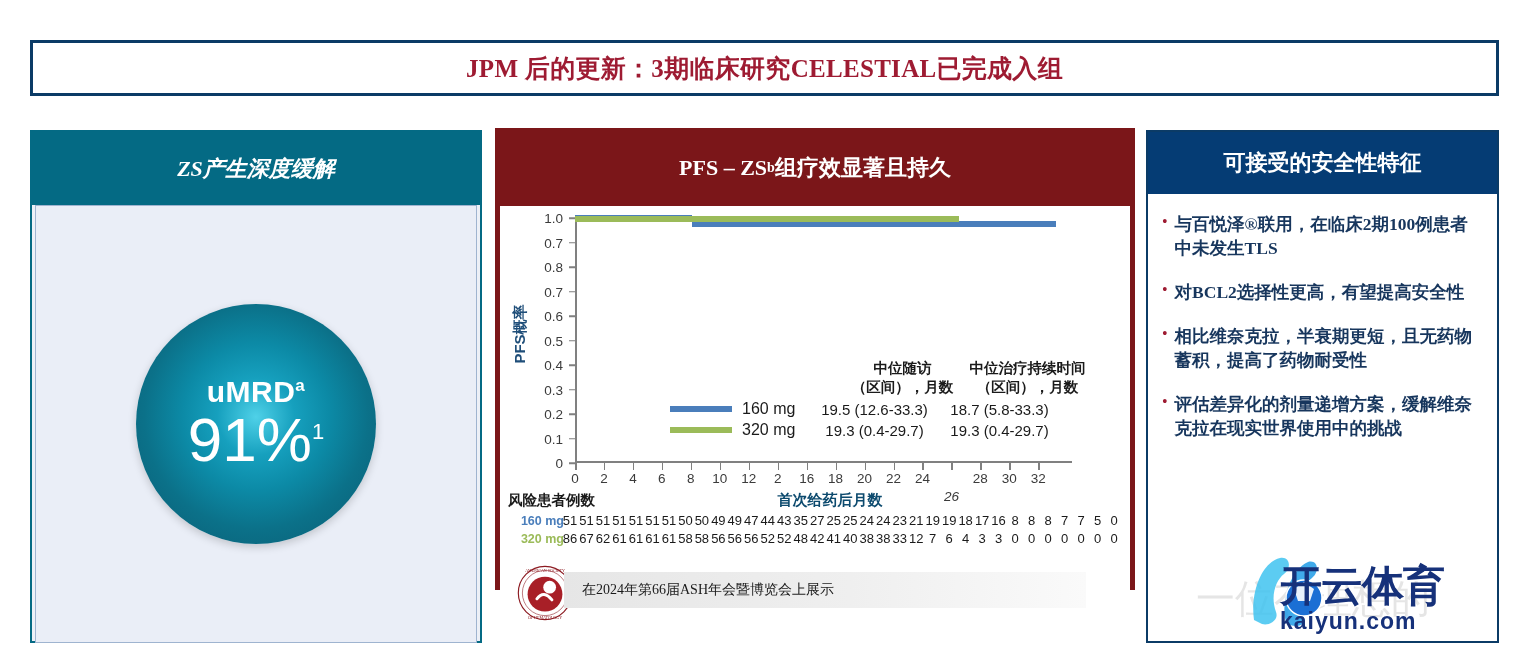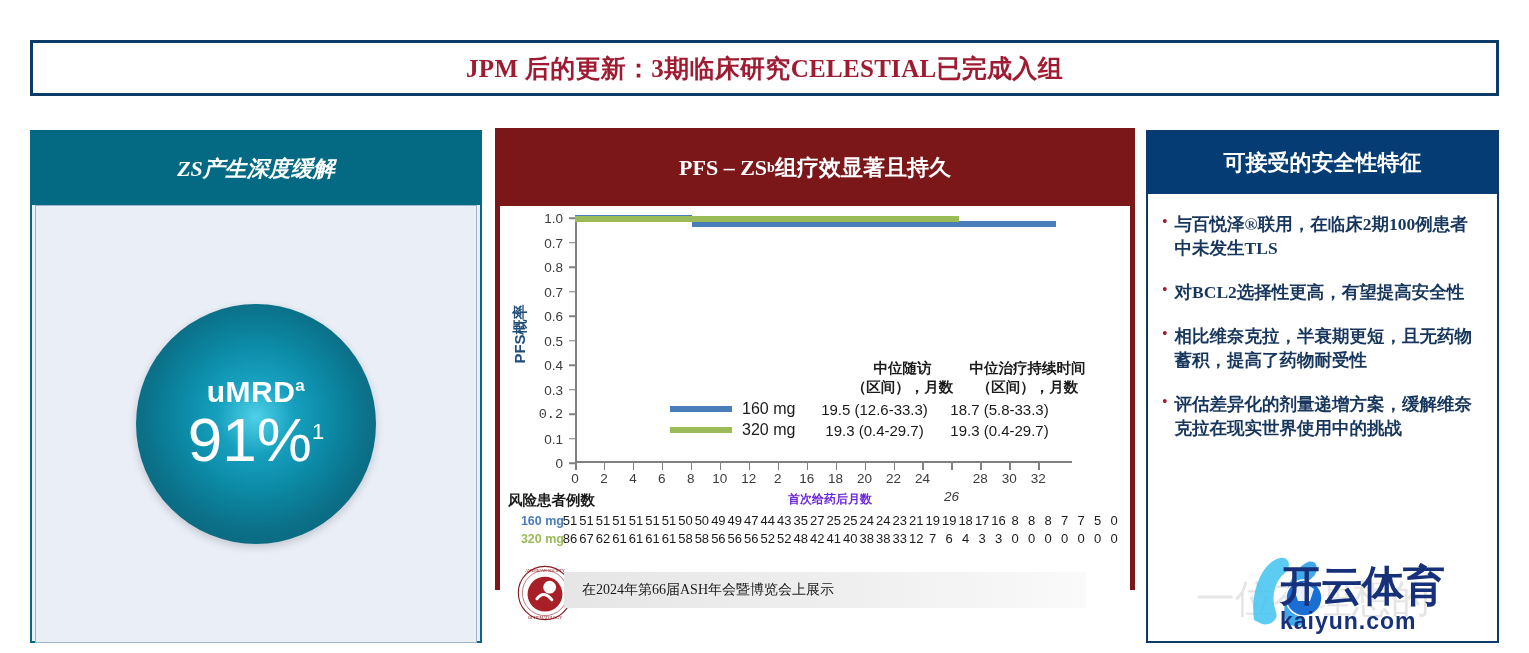--- a/index.html
+++ b/index.html
@@ -82,21 +82,21 @@
   .xtick-mark{ position:absolute; width:1.5px; height:7px; background:#808080; top:0; }
   .xtick{ position:absolute; top:8px; transform:translateX(-50%);
     font-size:13.5px; color:#3B3B3B; font-family:"Liberation Sans","DejaVu Sans",sans-serif; }
   .ylabel{
     position:absolute; left:20px; top:128px; transform:translate(-50%,-50%) rotate(-90deg);
     font-size:15px; font-weight:bold; color:#1F4E79; white-space:nowrap;
     font-family:"Liberation Sans","DejaVu Sans",sans-serif;
   }
   .xlabel{
     position:absolute; left:330px; top:285px; transform:translateX(-50%);
-    font-size:12px; font-weight:bold; color:#6d28d9; white-space:nowrap;
+    font-size:15px; font-weight:bold; color:#0c4a6e; white-space:nowrap;
     font-family:"Liberation Serif","DejaVu Serif",serif;
   }
   .km-seg{ position:absolute; height:6px; }
 
   
   .legend{
     position:absolute; left:170px; top:153px; width:420px;
     font-family:"Liberation Sans","DejaVu Sans",sans-serif; font-size:15px; color:#1A1A1A;
   }
   .legend-head{ display:flex; justify-content:flex-end; }
@@ -177,21 +177,21 @@
 
         <div class="ylabel">PFS概率</div>
         <div class="axis-line-y"></div>
         <div class="axis-line-x"></div>
 
         <div id="y-ticks">
             <div class="ytick" style="top: 257px; right: 571px;">0</div>
             <div class="ytick-mark" style="top: 257px; left: 69px;"></div>
             <div class="ytick" style="top: 232.5px; right: 571px;">0.1</div>
             <div class="ytick-mark" style="top: 232.5px; left: 69px;"></div>
-            <div class="ytick" style="top: 208px; right: 571px; font-family: Liberation Mono, monospace;">0.2</div>
+            <div class="ytick" style="top: 208px; right: 571px;">0.2</div>
             <div class="ytick-mark" style="top: 208px; left: 69px;"></div>
             <div class="ytick" style="top: 183.5px; right: 571px;">0.3</div>
             <div class="ytick-mark" style="top: 183.5px; left: 69px;"></div>
             <div class="ytick" style="top: 159px; right: 571px;">0.4</div>
             <div class="ytick-mark" style="top: 159px; left: 69px;"></div>
             <div class="ytick" style="top: 134.5px; right: 571px;">0.5</div>
             <div class="ytick-mark" style="top: 134.5px; left: 69px;"></div>
             <div class="ytick" style="top: 110px; right: 571px;">0.6</div>
             <div class="ytick-mark" style="top: 110px; left: 69px;"></div>
             <div class="ytick" style="top: 85.5px; right: 571px;">0.7</div>

